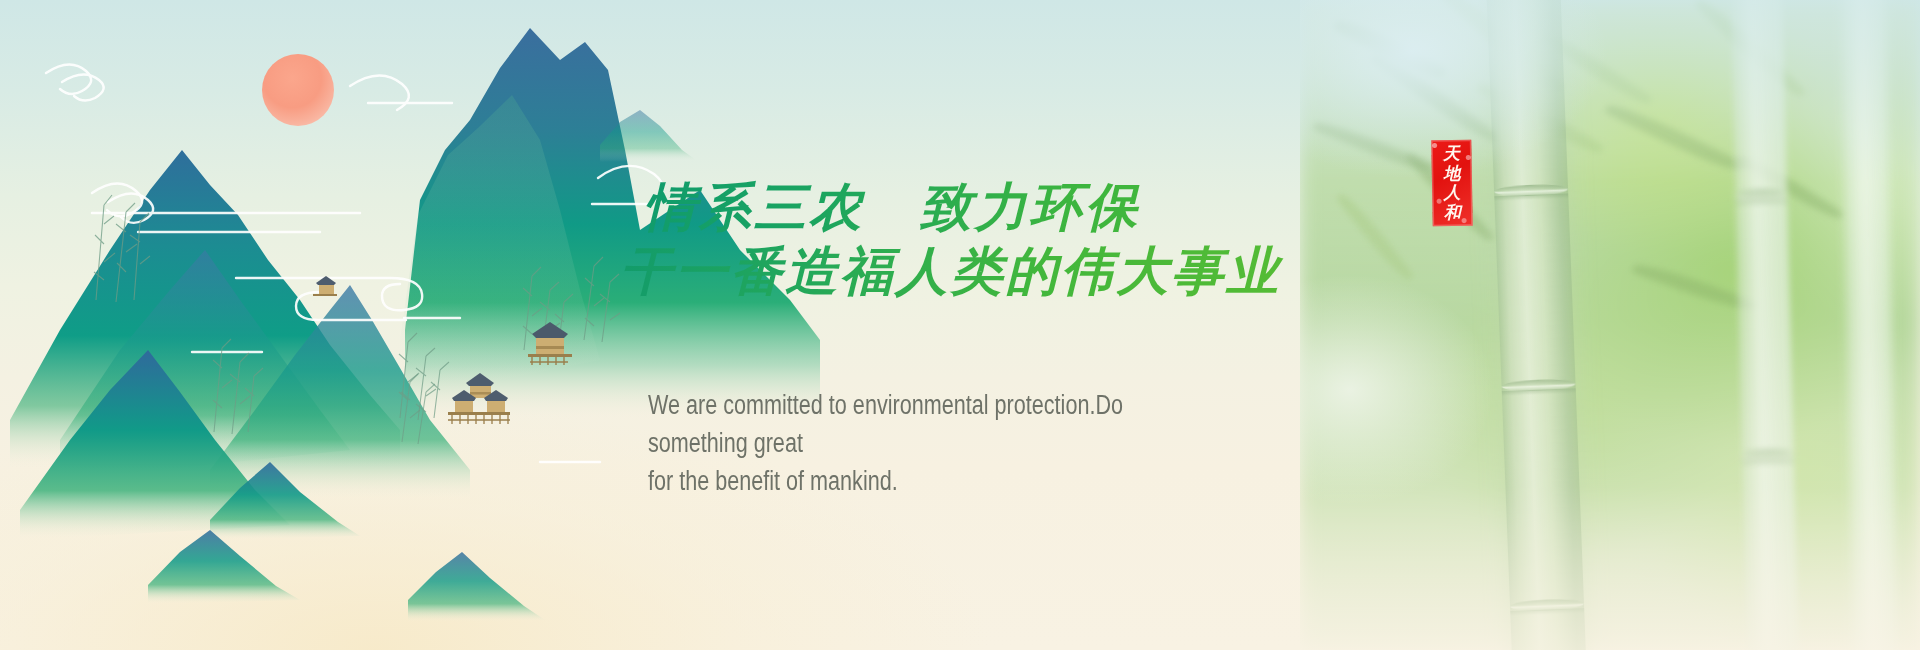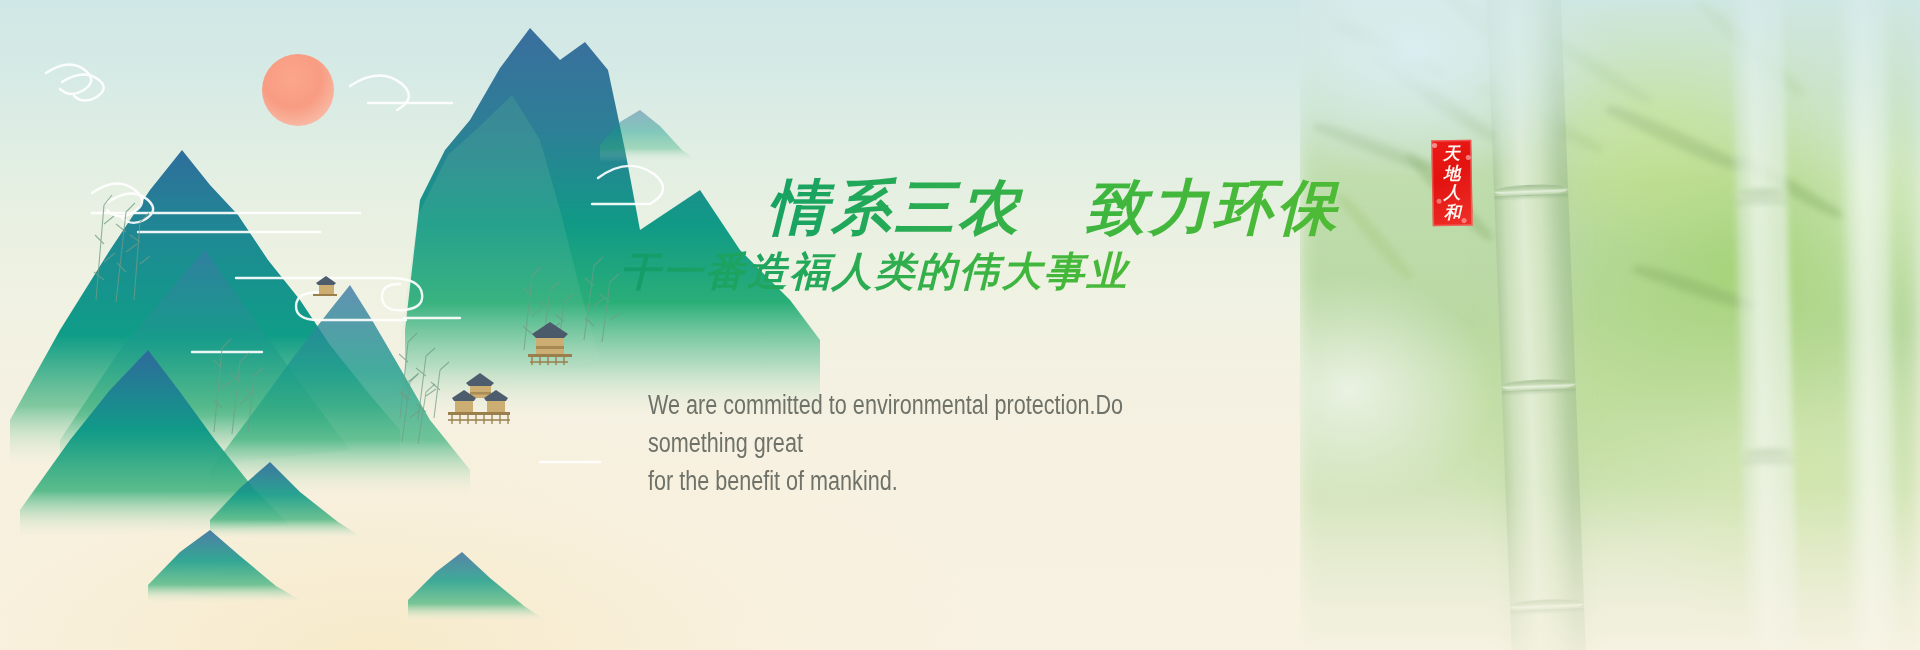--- a/index.html
+++ b/index.html
@@ -117,29 +117,28 @@
   .headline{
     position:absolute;left:620px;top:176px;width:720px;
   }
   .hl-line{
     font-family:"DejaVu Sans",sans-serif;
     font-weight:700;font-style:italic;
     white-space:nowrap;
     letter-spacing:.06em;
   }
   .hl1{
-    font-size:60px;line-height:62px;
+    font-size:52px;line-height:62px;
     padding-left:24px;
     background:linear-gradient(100deg,#0f9a6e 0%,#1ba55f 28%,#3cb53f 62%,#4fbb36 100%);
     -webkit-background-clip:text;background-clip:text;color:transparent;
     text-shadow:none;
-    text-align:right;
   }
   .hl2{
-    font-size:40px;line-height:66px;
+    font-size:52px;line-height:66px;
     background:linear-gradient(100deg,#129b6b 0%,#23a85a 26%,#42b73c 58%,#59bd33 100%);
     -webkit-background-clip:text;background-clip:text;color:transparent;
   }
   .sub{
     position:absolute;left:648px;top:386px;width:700px;
     color:#6e7268;
     font-family:"Liberation Sans",sans-serif;
     font-size:27px;line-height:38px;
     transform:scaleX(.80);transform-origin:left top;
     white-space:pre-line;

